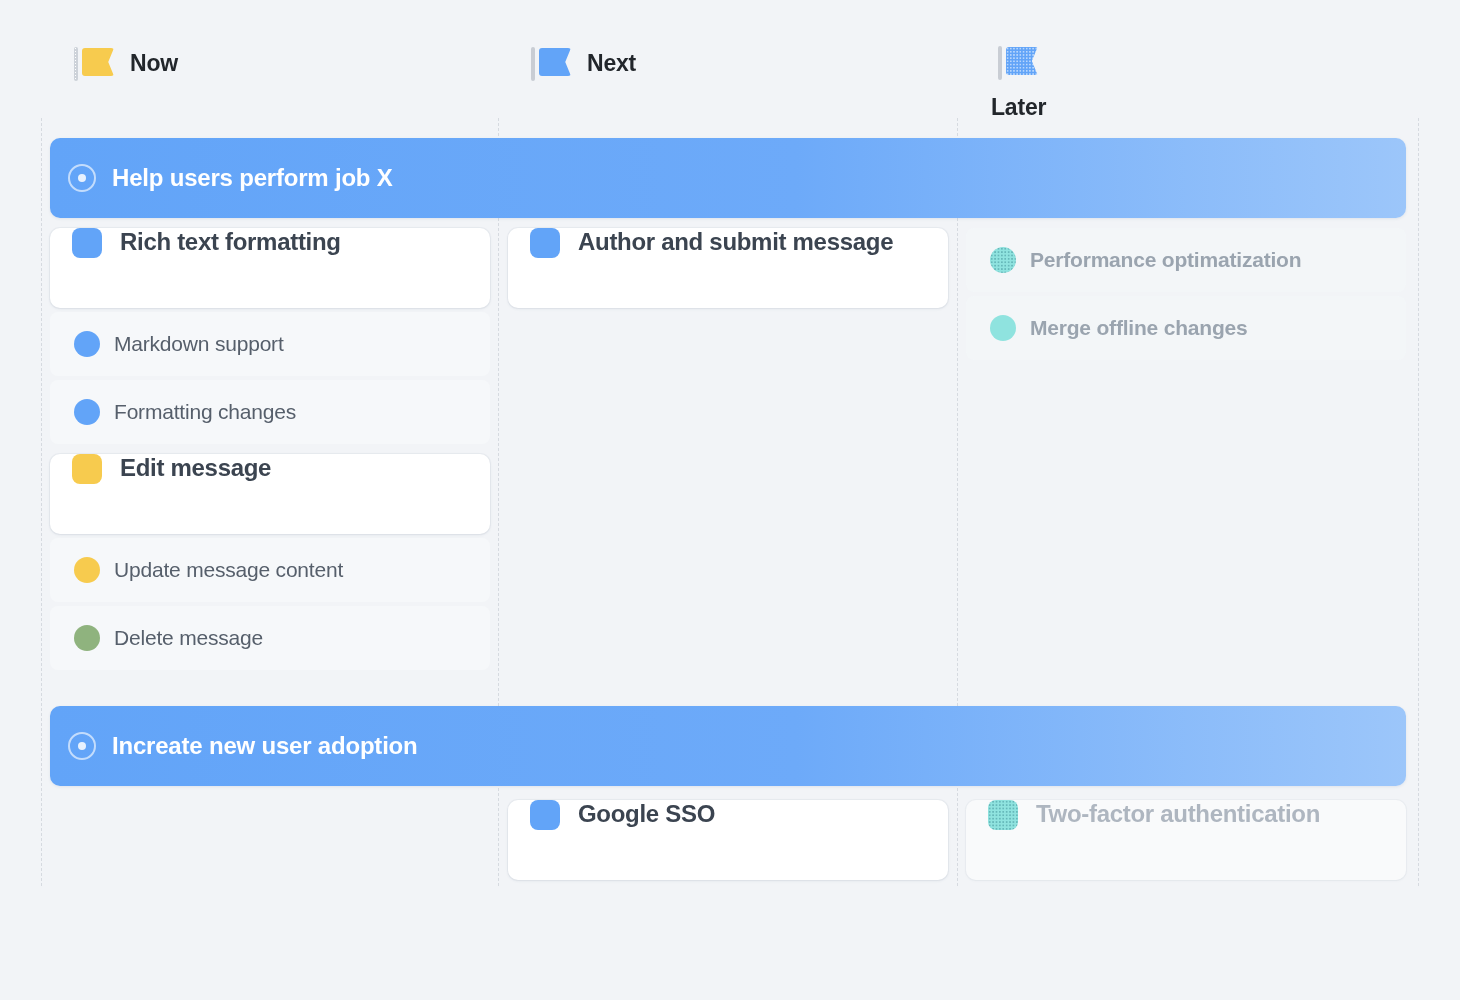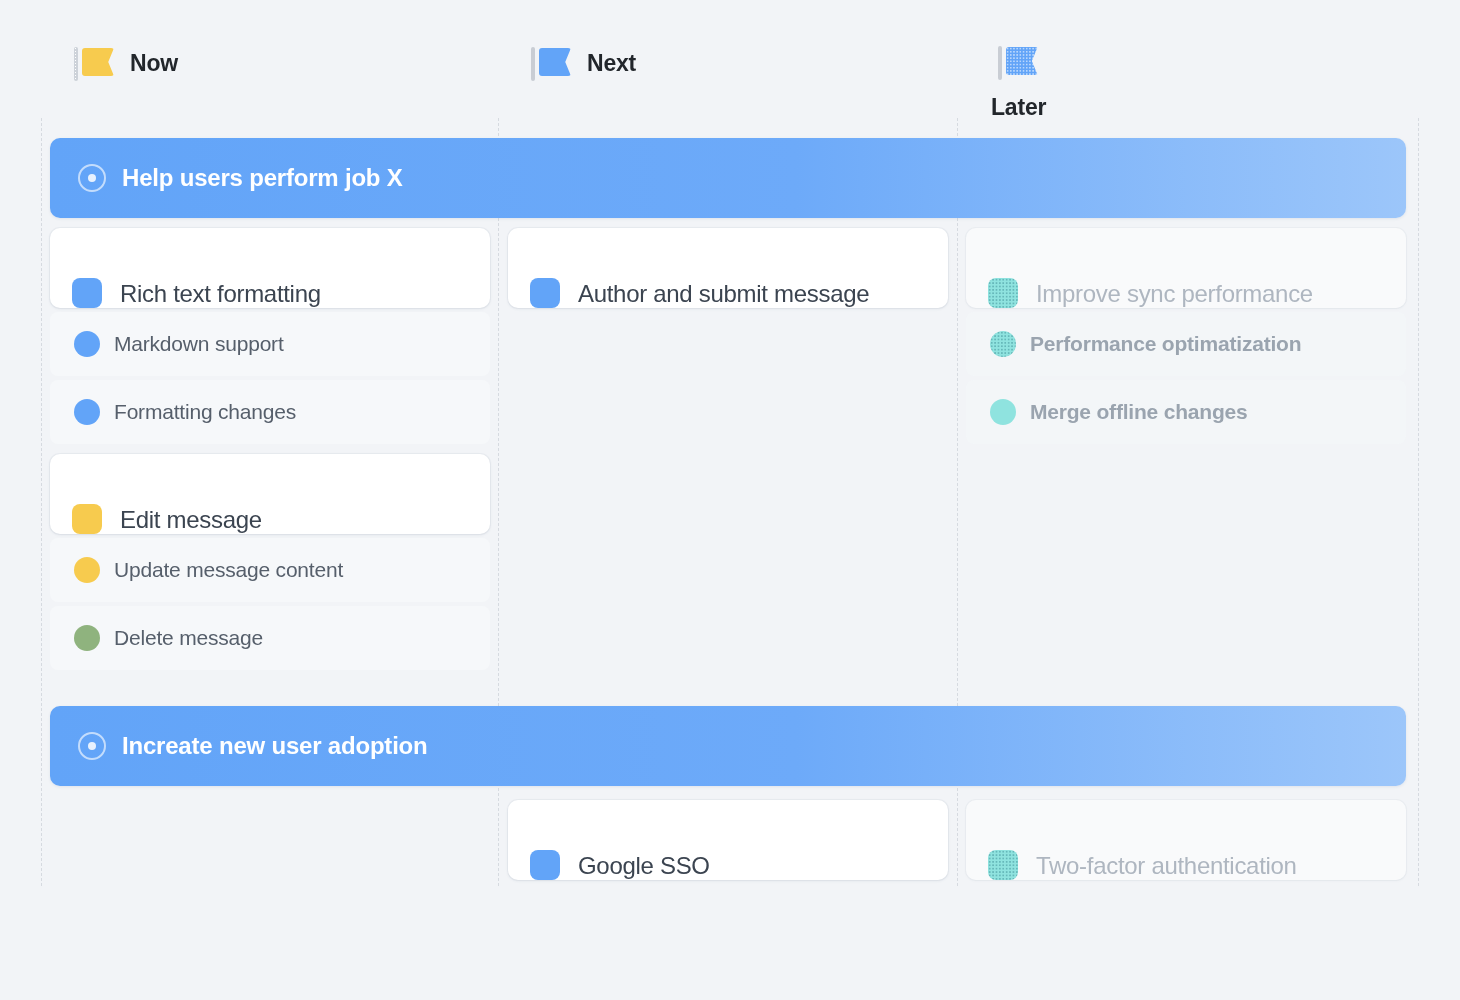--- a/index.html
+++ b/index.html
@@ -111,21 +111,21 @@
   .goal {
     position: absolute;
     left: 50px;
     width: 1356px;
     height: 80px;
     border-radius: 10px;
     background: linear-gradient(90deg, #62A4F8 0%, #6DAAF9 55%, #9CC6FA 100%);
     display: flex;
     align-items: center;
     gap: 16px;
-    padding-left: 28px;
+    padding-left: 18px;
     box-sizing: border-box;
     box-shadow: 0 1px 3px rgba(60,90,140,0.10);
   }
   .goal.g1 { top: 138px; }
   .goal.g2 { top: 706px; }
 
   .target-icon {
     width: 28px;
     height: 28px;
     flex: 0 0 auto;
@@ -165,26 +165,27 @@
   .col.later { left: 966px; width: 440px; }
 
   .row-1 { top: 228px; }
   .row-2 { top: 800px; }
 
   .card {
     background: #FFFFFF;
     border-radius: 10px;
     height: 80px;
     display: flex;
-    align-items: flex-end;
+    align-items: flex-start;
     padding-left: 22px;
     box-sizing: border-box;
     gap: 18px;
     box-shadow: 0 1px 3px rgba(70,90,120,0.10), 0 0 0 1px rgba(225,229,235,0.55);
     margin-bottom: 4px;
+    font-weight: bold;
   }
   .card.muted {
     background: rgba(255,255,255,0.55);
     box-shadow: 0 1px 3px rgba(70,90,120,0.05), 0 0 0 1px rgba(226,230,236,0.45);
   }
   .card-label {
     font-size: 24px;
     color: #3B4450;
     letter-spacing: -0.3px;
     white-space: nowrap;
@@ -319,24 +320,20 @@
     <div class="group">
       <div class="card">
         <span class="marker-sq m-blue"></span>
         <span class="card-label">Author and submit message</span>
       </div>
     </div>
   </div>
 
   <div class="col later row-1">
     <div class="group">
-      <div class="card muted">
-        <span class="marker-sq m-teal-dotted"></span>
-        <span class="card-label">Improve sync performance</span>
-      </div>
       <div class="subrow muted">
         <span class="marker-ci m-teal-dotted"></span>
         <span class="sub-label">Performance optimatization</span>
       </div>
       <div class="subrow muted">
         <span class="marker-ci m-teal"></span>
         <span class="sub-label">Merge offline changes</span>
       </div>
     </div>
   </div>

